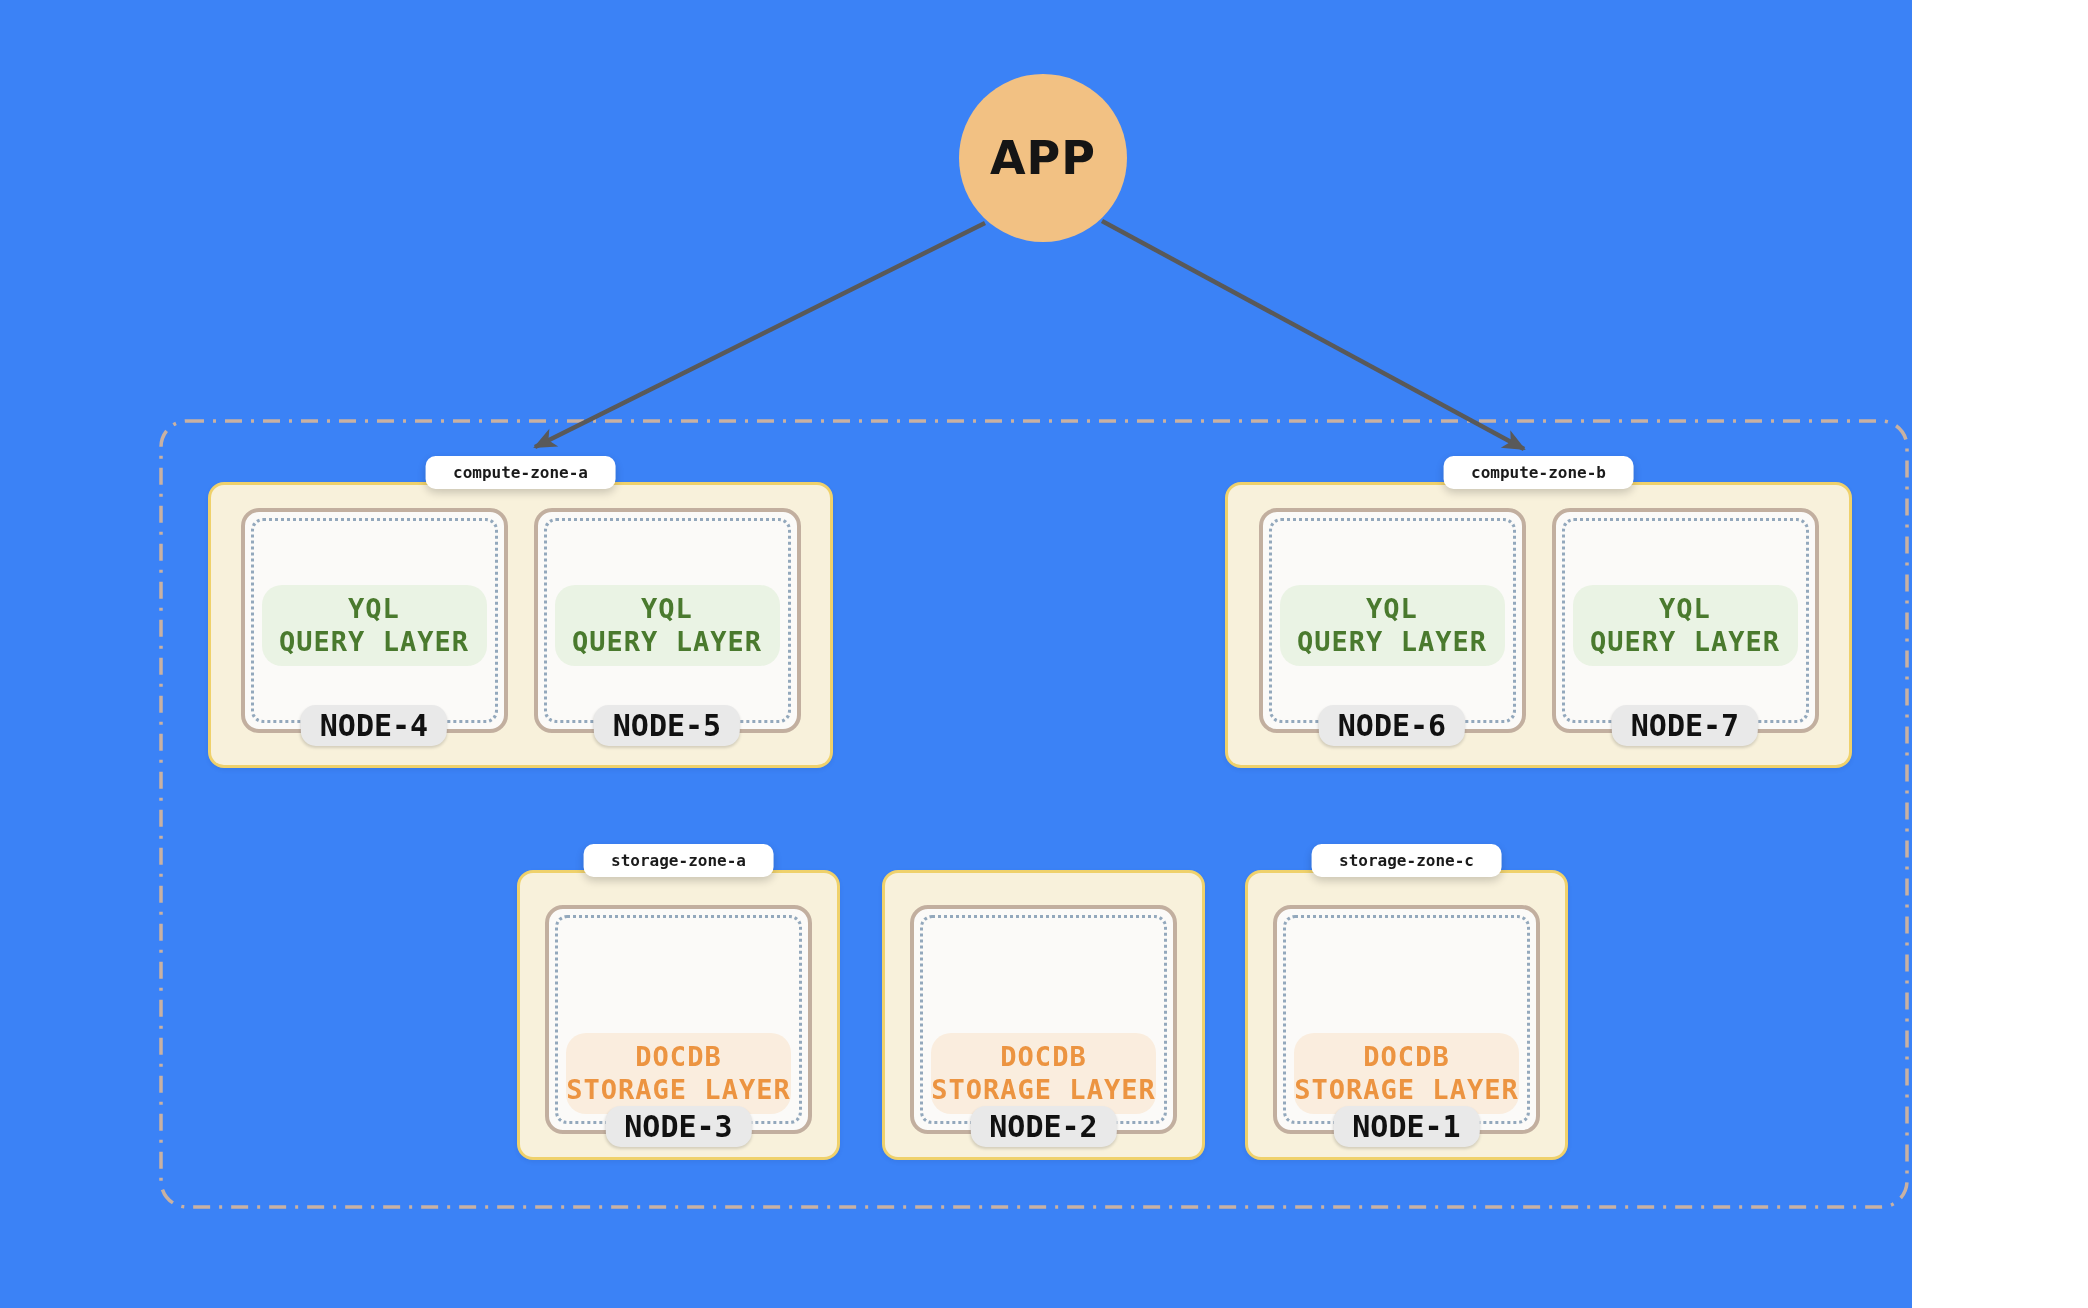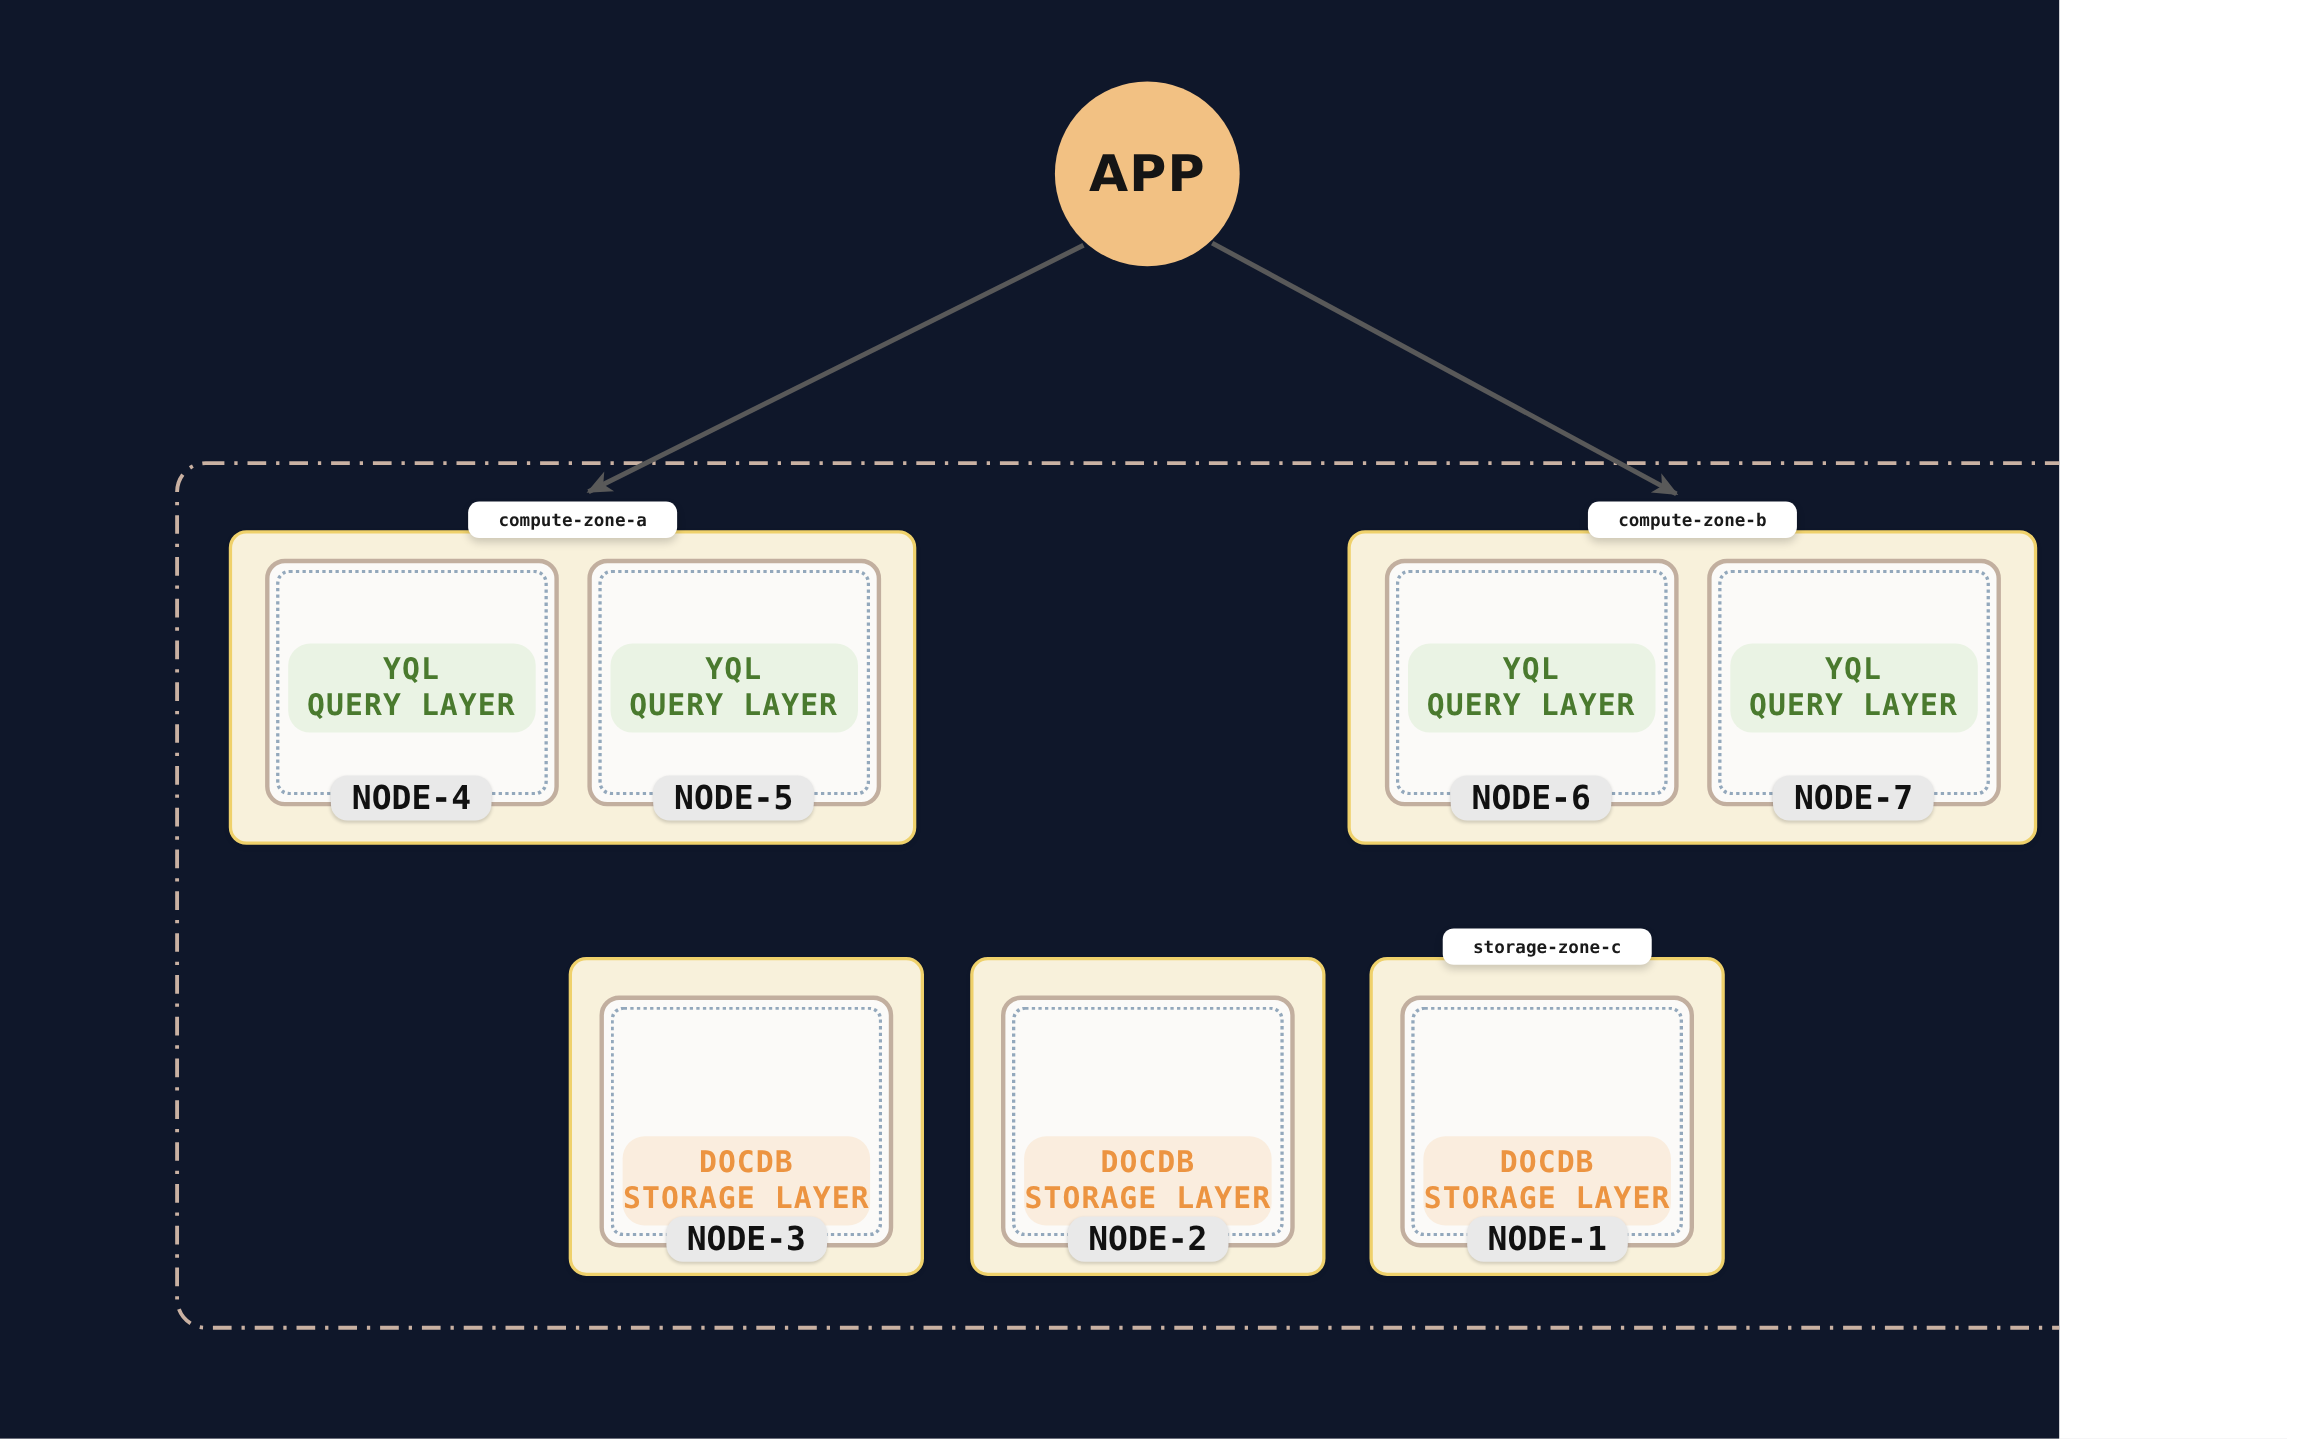--- a/index.html
+++ b/index.html
@@ -1,18 +1,19 @@
 <!DOCTYPE html>
 <html><head>
 <meta charset="utf-8">
 <style>
   html,body{margin:0;padding:0;background:#ffffff;}
   .diagram{
-    position:relative;width:1872px;height:1308px;background:#0f172a;overflow:hidden;
+    position:relative;width:1872px;height:1308px;background:#3b82f6;overflow:hidden;
     font-family:"DejaVu Sans Mono","Liberation Mono",monospace;
+    padding-left:40px;
   }
   .underlay{position:absolute;left:0;top:0;width:2088px;height:1308px;}
 
   
   .app-circle{
     position:absolute;left:959px;top:74px;width:168px;height:168px;border-radius:50%;
     background:#F2C183;display:flex;align-items:center;justify-content:center;
   }
   .app-circle span{
     font-family:"DejaVu Sans","Liberation Sans",sans-serif;font-weight:bold;
@@ -120,20 +121,21 @@
       <div class="node-dots"></div>
       <div class="layer-badge yql">
         <span>YQL</span>
         <span>QUERY LAYER</span>
       </div>
       <div class="node-pill">NODE-7</div>
     </div>
   </div>
 
   <div class="zone storage" id="sz-a">
+    <div class="zone-label">storage-zone-a</div>
     <div class="node">
       <div class="node-dots"></div>
       <div class="layer-badge docdb">
         <span>DOCDB</span>
         <span>STORAGE LAYER</span>
       </div>
       <div class="node-pill">NODE-3</div>
     </div>
   </div>
 

